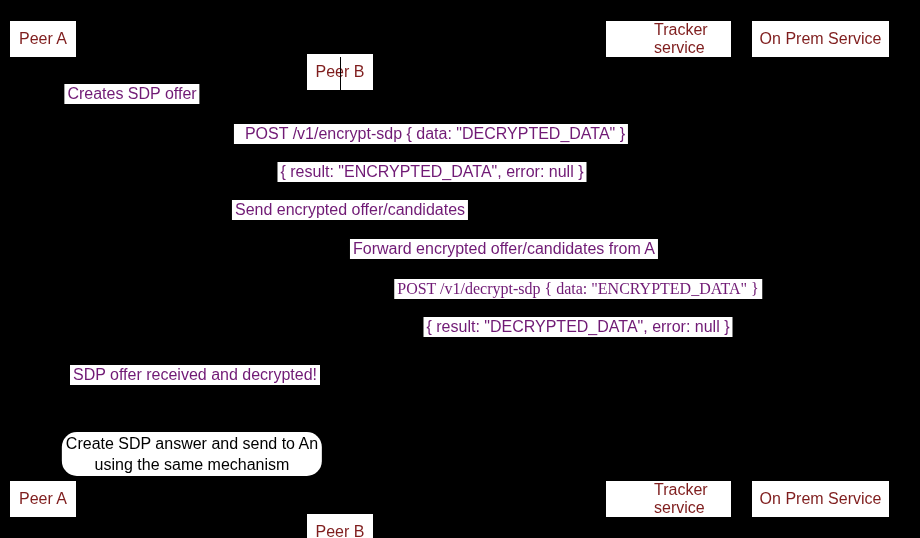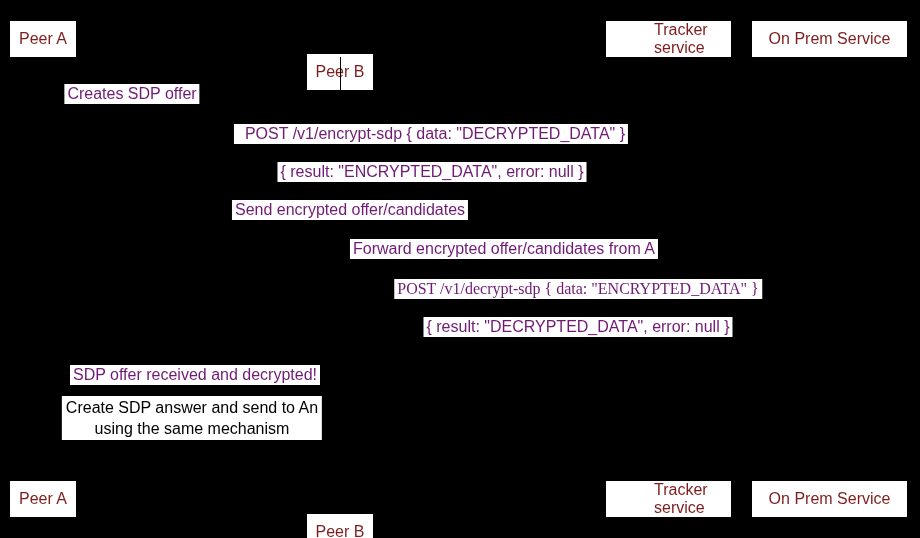--- a/index.html
+++ b/index.html
@@ -20,21 +20,21 @@
     align-items: center;
     justify-content: center;
     font-size: 16px;
     box-sizing: border-box;
   }
   .actor-row-top .actor { top: 21px; }
   .actor-row-bottom .actor { top: 481px; }
   .a-peer-a { left: 10px; width: 66px; }
   .a-peer-b { left: 307px; width: 66px; margin-top: 33px; }
   .a-tracker { left: 606px; width: 125px; padding-left: 48px; }
-  .a-onprem { left: 752px; width: 155px; }
+  .a-onprem { left: 752px; width: 137px; }
 
   .lifeline {
     position: absolute;
     top: 57px;
     height: 424px;
     width: 1px;
     background: #000; 
   }
   .ll-peer-a { left: 43px; }
   .ll-peer-b { left: 340px; }
@@ -73,21 +73,21 @@
 
   
   .m0 { left: 132px; top: 84px; }
   .m1 { left: 431px; top: 124px; padding-left: 11px; }
   .m2 { left: 432px; top: 162px; }
   .m3 { left: 350px; top: 200px; }
   .m4 { left: 504px; top: 239px; }
   .m5 { left: 578px; top: 279px; font-family: Liberation Serif, serif; }
   .m6 { left: 578px; top: 317px; }
   .m7 { left: 195px; top: 365px; }
-  .m8 { left: 192px; top: 396px; }
+  .m8 { left: 192px; top: 432px; border-radius: 15px; }
 </style>
 </head>
 <body>
 
 <div class="diagram">
 
   <div class="actor-row-top">
     <div class="actor a-peer-a">
       <span>Peer A</span>
     </div>

